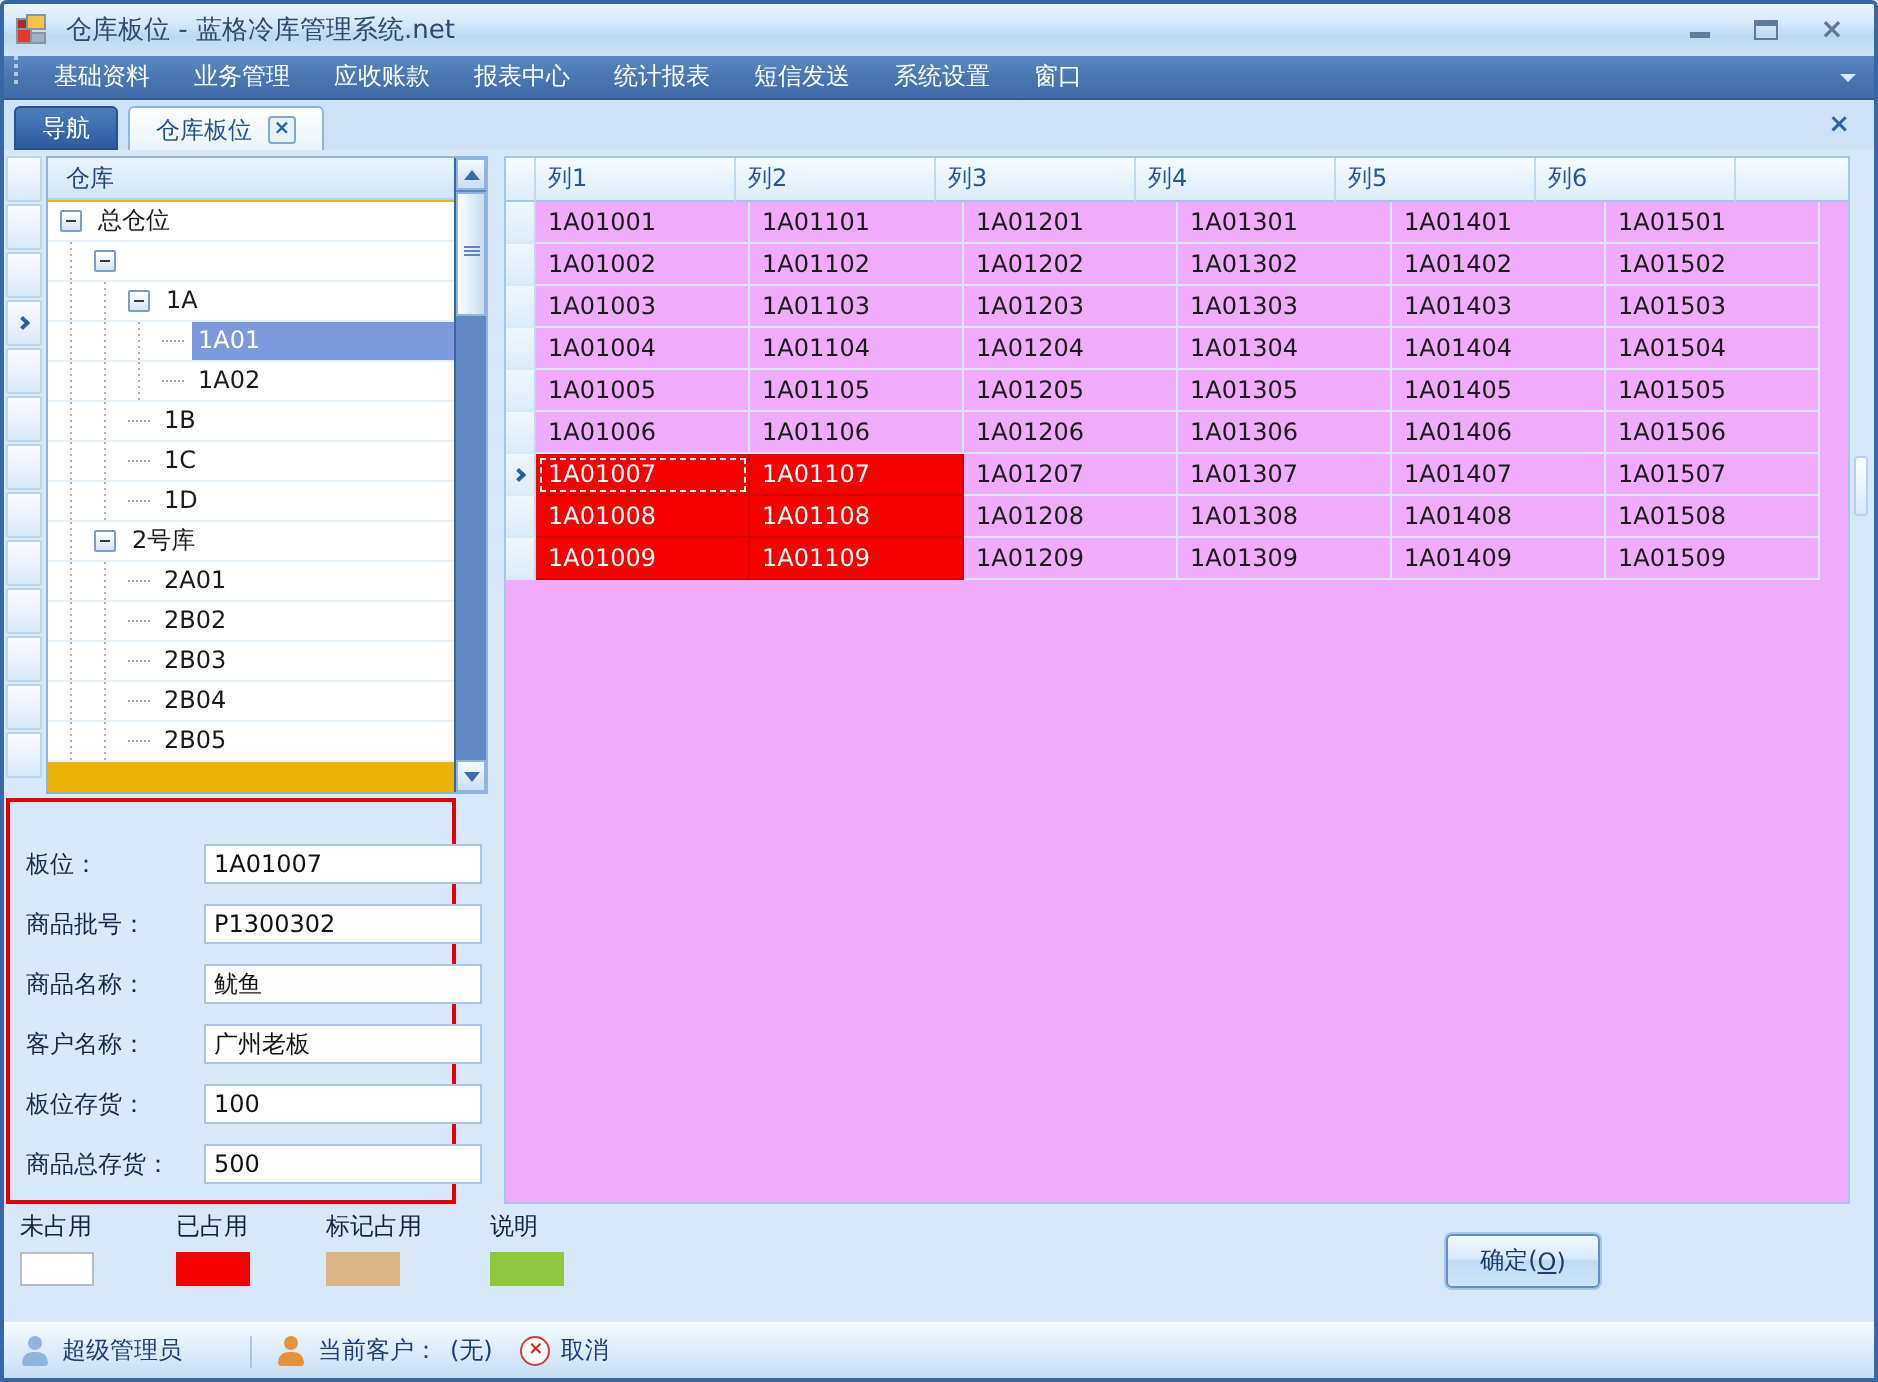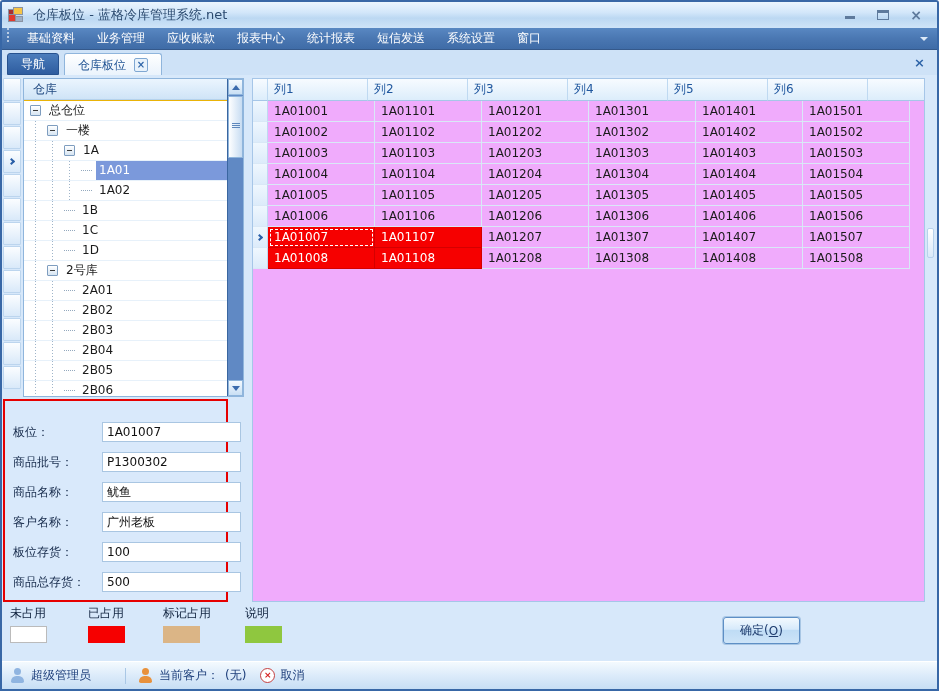--- a/index.html
+++ b/index.html
@@ -221,21 +221,20 @@
             <div class="t-exp">
               <i></i>
             </div>
             <div class="t-label">总仓位</div>
           </div>
           <div class="tree-row">
             <div class="t-indent"></div>
             <div class="t-exp">
               <i></i>
             </div>
-            <div class="t-label">一楼</div>
           </div>
           <div class="tree-row">
             <div class="t-indent"></div>
             <div class="t-indent"></div>
             <div class="t-exp">
               <i></i>
             </div>
             <div class="t-label">1A</div>
           </div>
           <div class="tree-row selected">
@@ -299,26 +298,20 @@
             <div class="t-indent"></div>
             <div class="t-indent"></div>
             <div class="t-conn"></div>
             <div class="t-label">2B04</div>
           </div>
           <div class="tree-row">
             <div class="t-indent"></div>
             <div class="t-indent"></div>
             <div class="t-conn"></div>
             <div class="t-label">2B05</div>
-          </div>
-          <div class="tree-row">
-            <div class="t-indent"></div>
-            <div class="t-indent"></div>
-            <div class="t-conn"></div>
-            <div class="t-label">2B06</div>
           </div>
         </div>
       <div class="tree-scroll">
         <div class="sc-btn sc-up">
             <span class="tri-up"></span>
           </div>
         <div class="sc-thumb">
             <span class="sc-grip"></span>
           </div>
         <div class="sc-btn sc-down">
@@ -405,20 +398,29 @@
             <div class="g-cell">1A01507</div>
           </div>
           <div class="g-row">
             <div class="g-rowhdr"></div>
             <div class="g-cell red">1A01008</div>
             <div class="g-cell red">1A01108</div>
             <div class="g-cell">1A01208</div>
             <div class="g-cell">1A01308</div>
             <div class="g-cell">1A01408</div>
             <div class="g-cell">1A01508</div>
+          </div>
+          <div class="g-row">
+            <div class="g-rowhdr"></div>
+            <div class="g-cell red">1A01009</div>
+            <div class="g-cell red">1A01109</div>
+            <div class="g-cell">1A01209</div>
+            <div class="g-cell">1A01309</div>
+            <div class="g-cell">1A01409</div>
+            <div class="g-cell">1A01509</div>
           </div>
         </div>
     </div>
 
     <div class="right-grip"></div>
 
     <div class="form-panel" id="form-panel">
         <div class="f-row">
           <div class="f-label">板位：</div>
           <input class="f-input" value="1A01007" style="">

